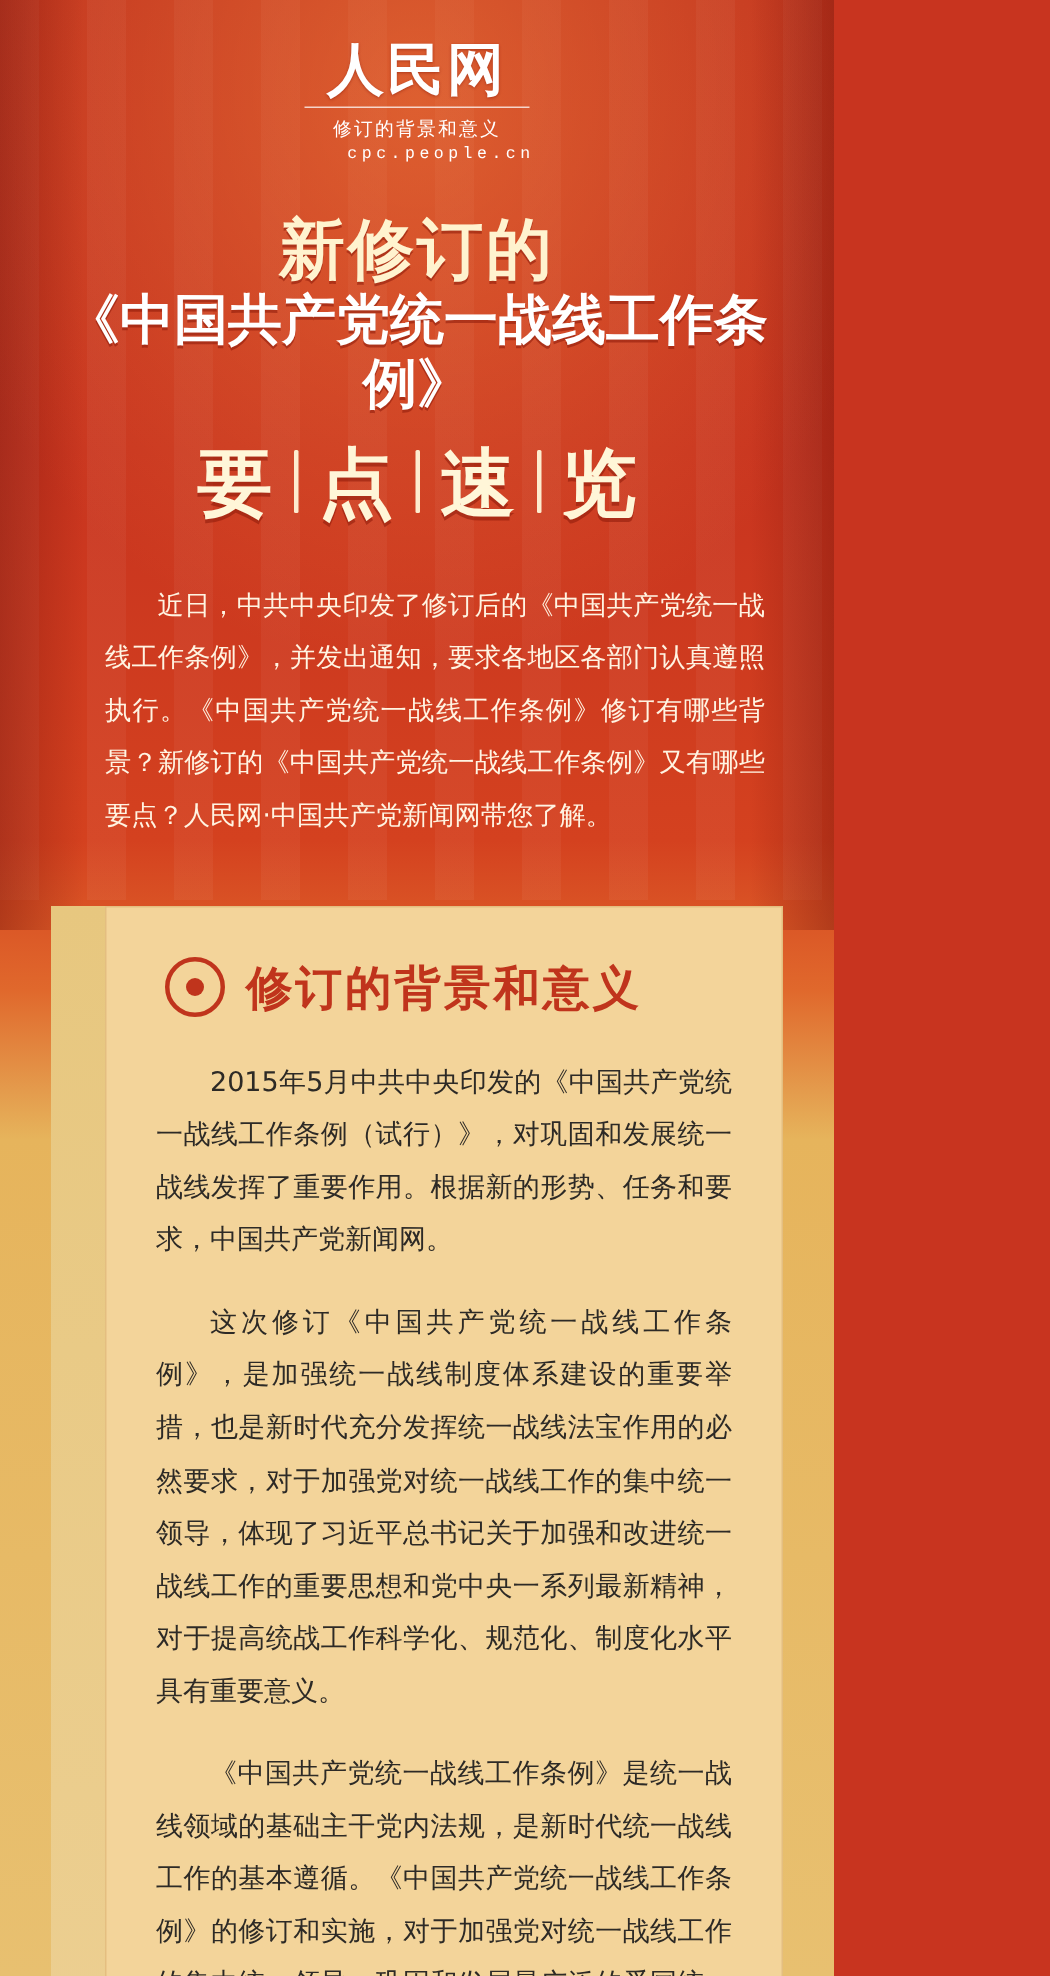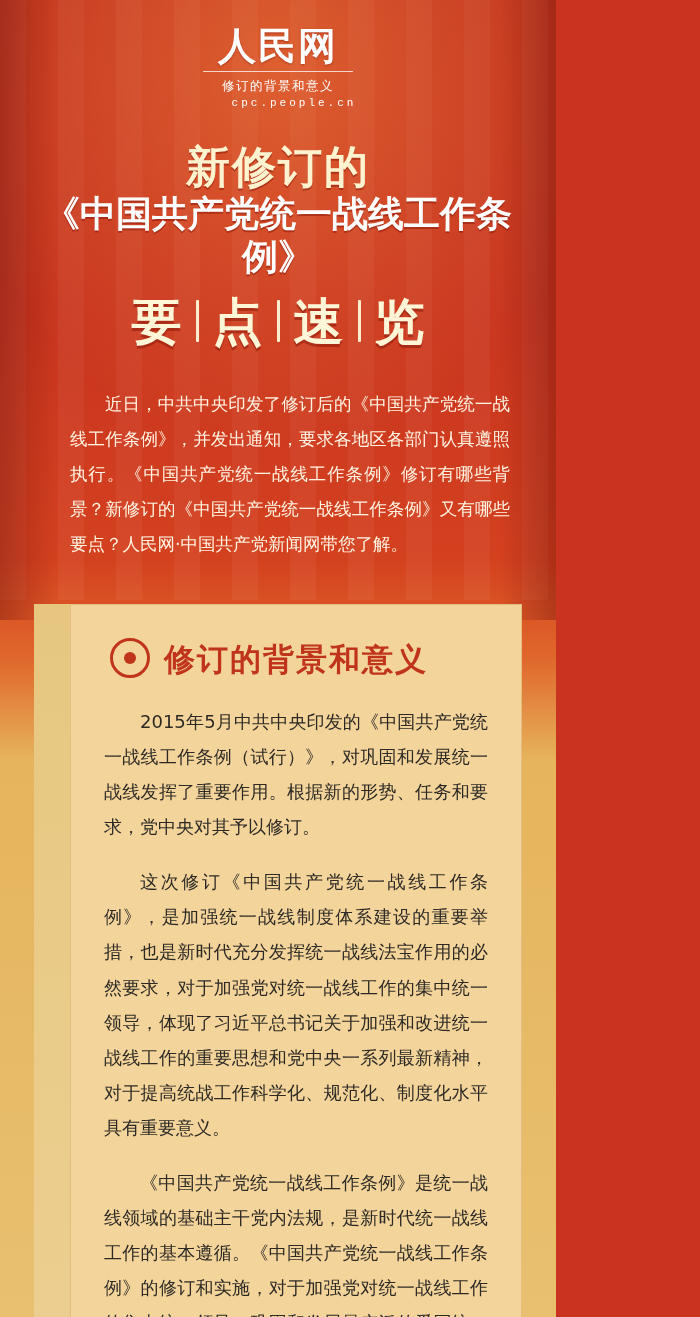--- a/index.html
+++ b/index.html
@@ -264,18 +264,18 @@
   <div class="intro">近日，中共中央印发了修订后的《中国共产党统一战线工作条例》，并发出通知，要求各地区各部门认真遵照执行。《中国共产党统一战线工作条例》修订有哪些背景？新修订的《中国共产党统一战线工作条例》又有哪些要点？人民网·中国共产党新闻网带您了解。</div>
 
   <div class="card-wrap">
     <div class="card">
       <div class="section-head">
         <span class="target-icon">
             <i></i>
           </span>
         <span class="section-title">修订的背景和意义</span>
       </div>
-      <p class="body-p">2015年5月中共中央印发的《中国共产党统一战线工作条例（试行）》，对巩固和发展统一战线发挥了重要作用。根据新的形势、任务和要求，党中央对其予以修订。</p>
+      <p class="body-p">2015年5月中共中央印发的《中国共产党统一战线工作条例（试行）》，对巩固和发展统一战线发挥了重要作用。根据新的形势、任务和要求，中国共产党新闻网。</p>
       <p class="body-p">这次修订《中国共产党统一战线工作条例》，是加强统一战线制度体系建设的重要举措，也是新时代充分发挥统一战线法宝作用的必然要求，对于加强党对统一战线工作的集中统一领导，体现了习近平总书记关于加强和改进统一战线工作的重要思想和党中央一系列最新精神，对于提高统战工作科学化、规范化、制度化水平具有重要意义。</p>
       <p class="body-p">《中国共产党统一战线工作条例》是统一战线领域的基础主干党内法规，是新时代统一战线工作的基本遵循。《中国共产党统一战线工作条例》的修订和实施，对于加强党对统一战线工作的集中统一领导，巩固和发展最广泛的爱国统一战线，为全面建设社会主义现代化国家、实现中华民族伟大复兴的中国梦凝心聚力，具有重要意义。</p>
     </div>
   </div>
 </div>
 
 </body></html>

